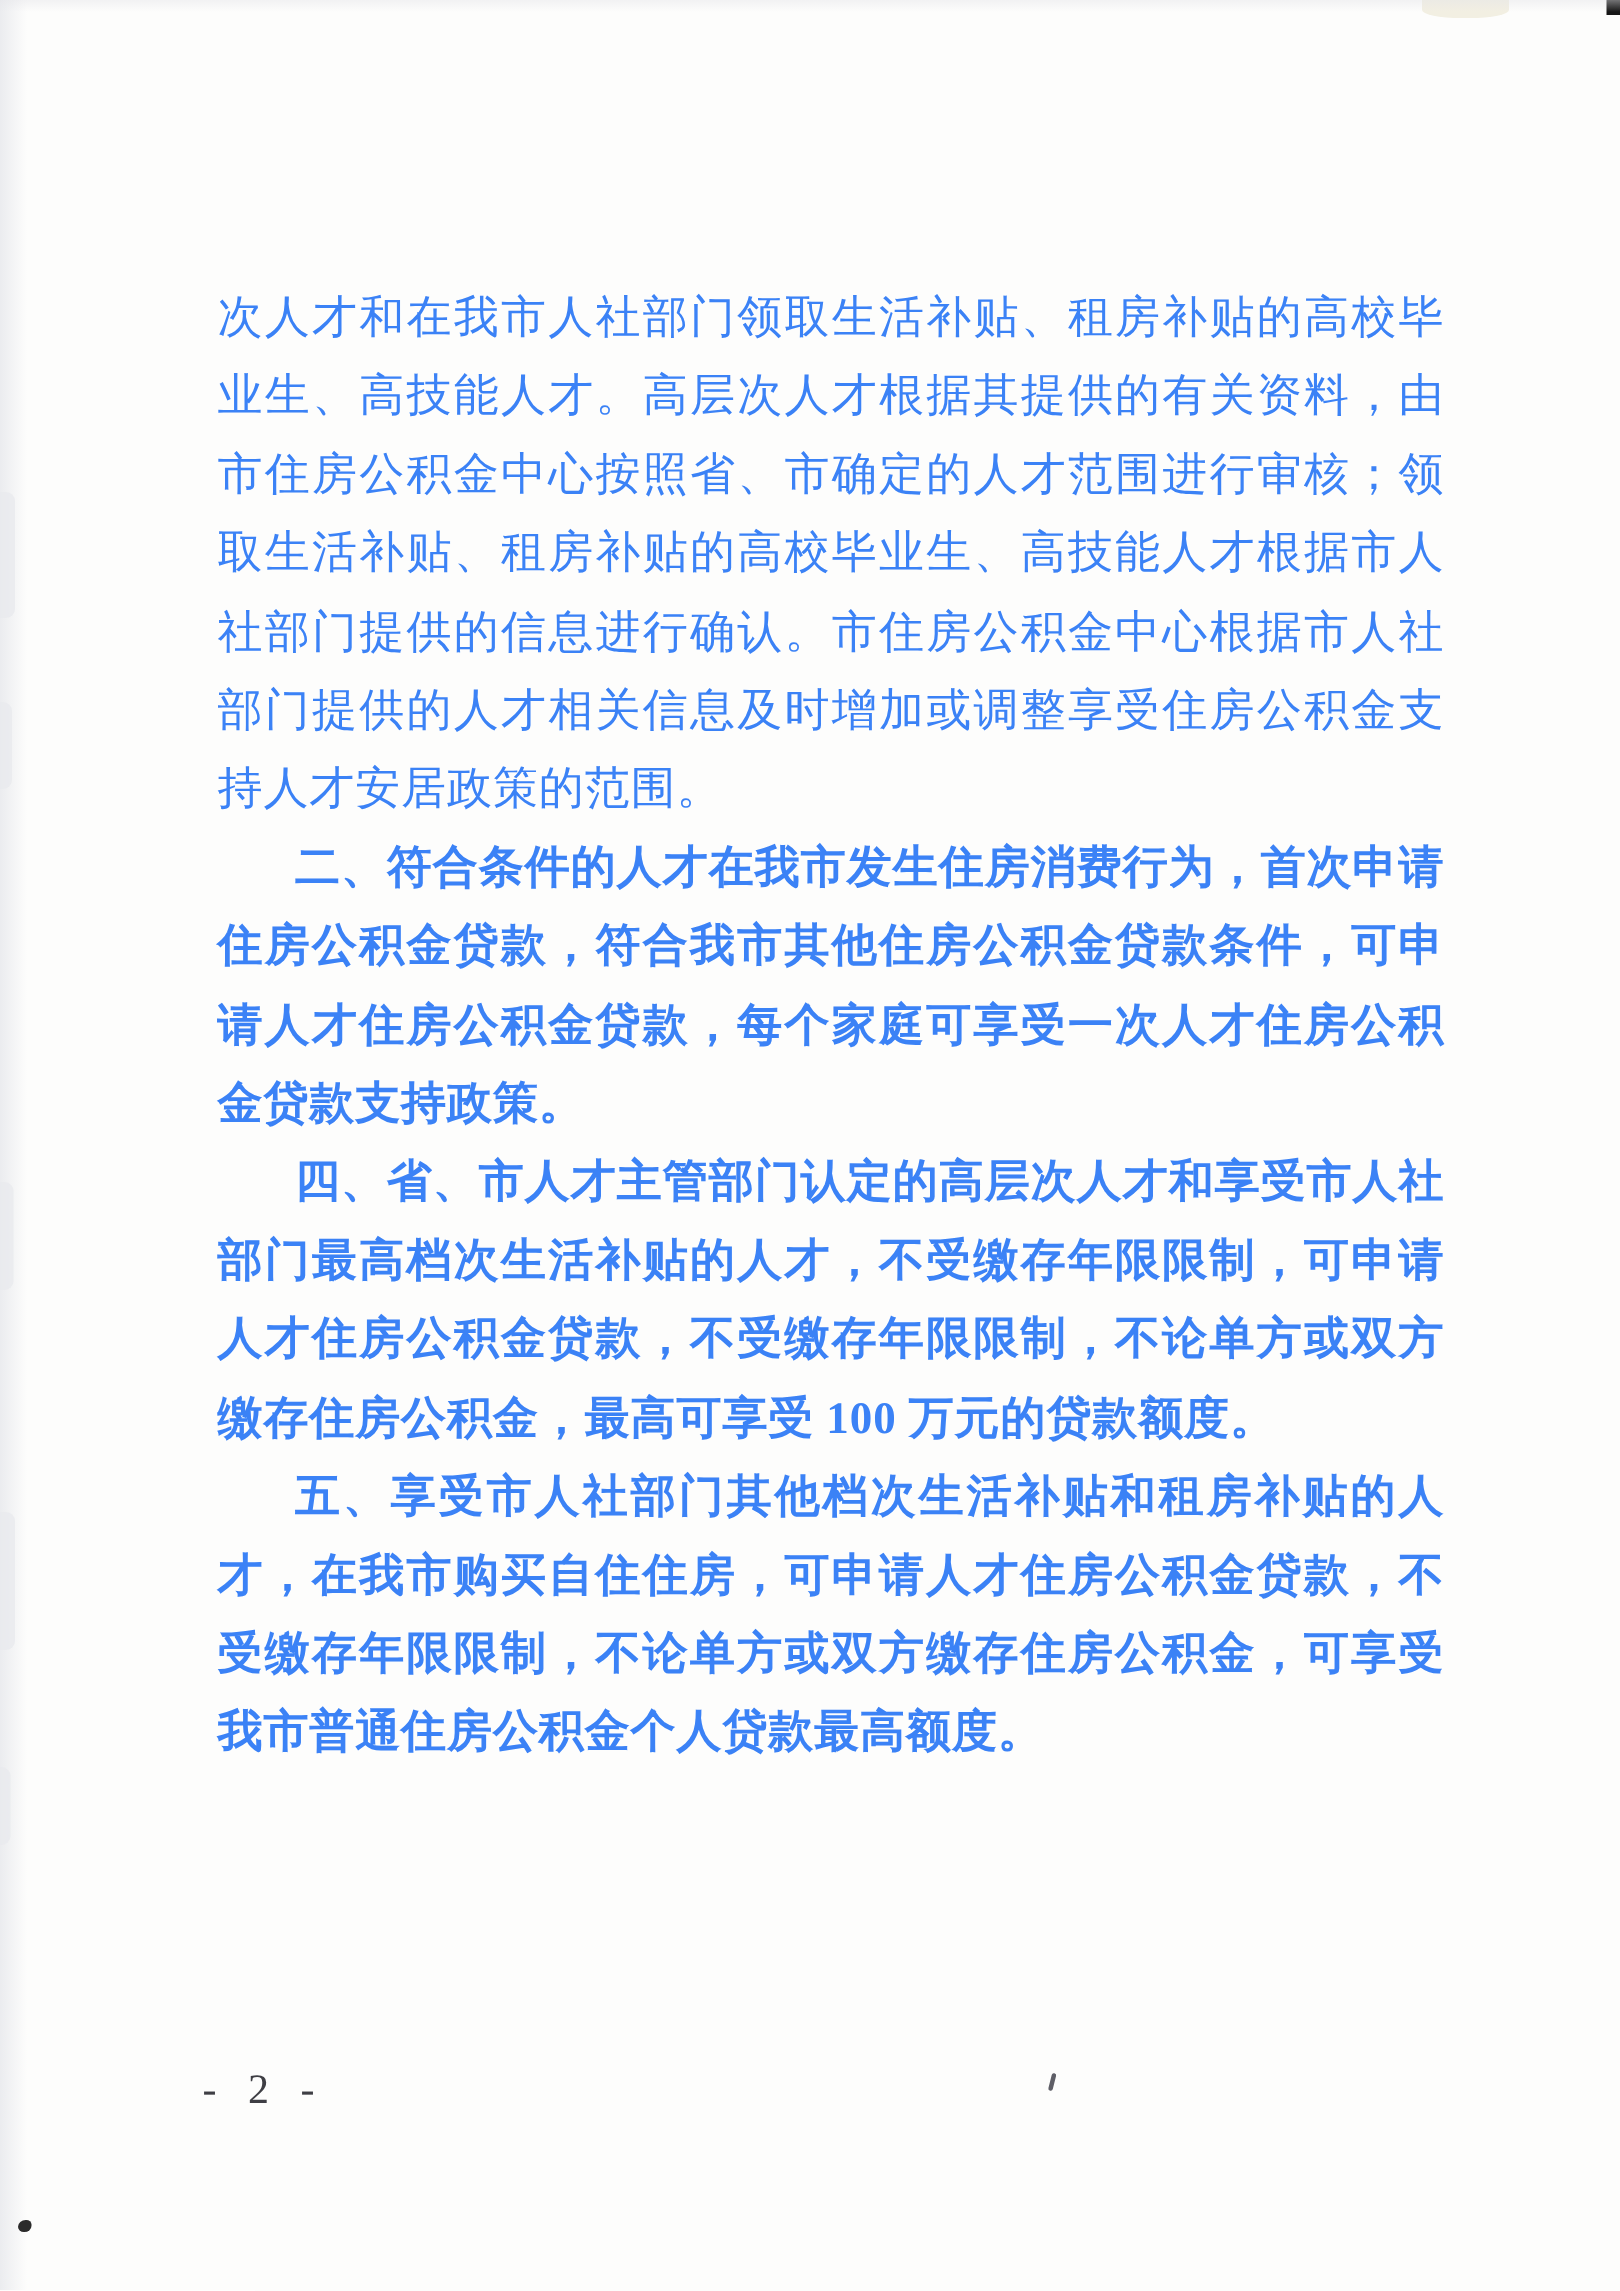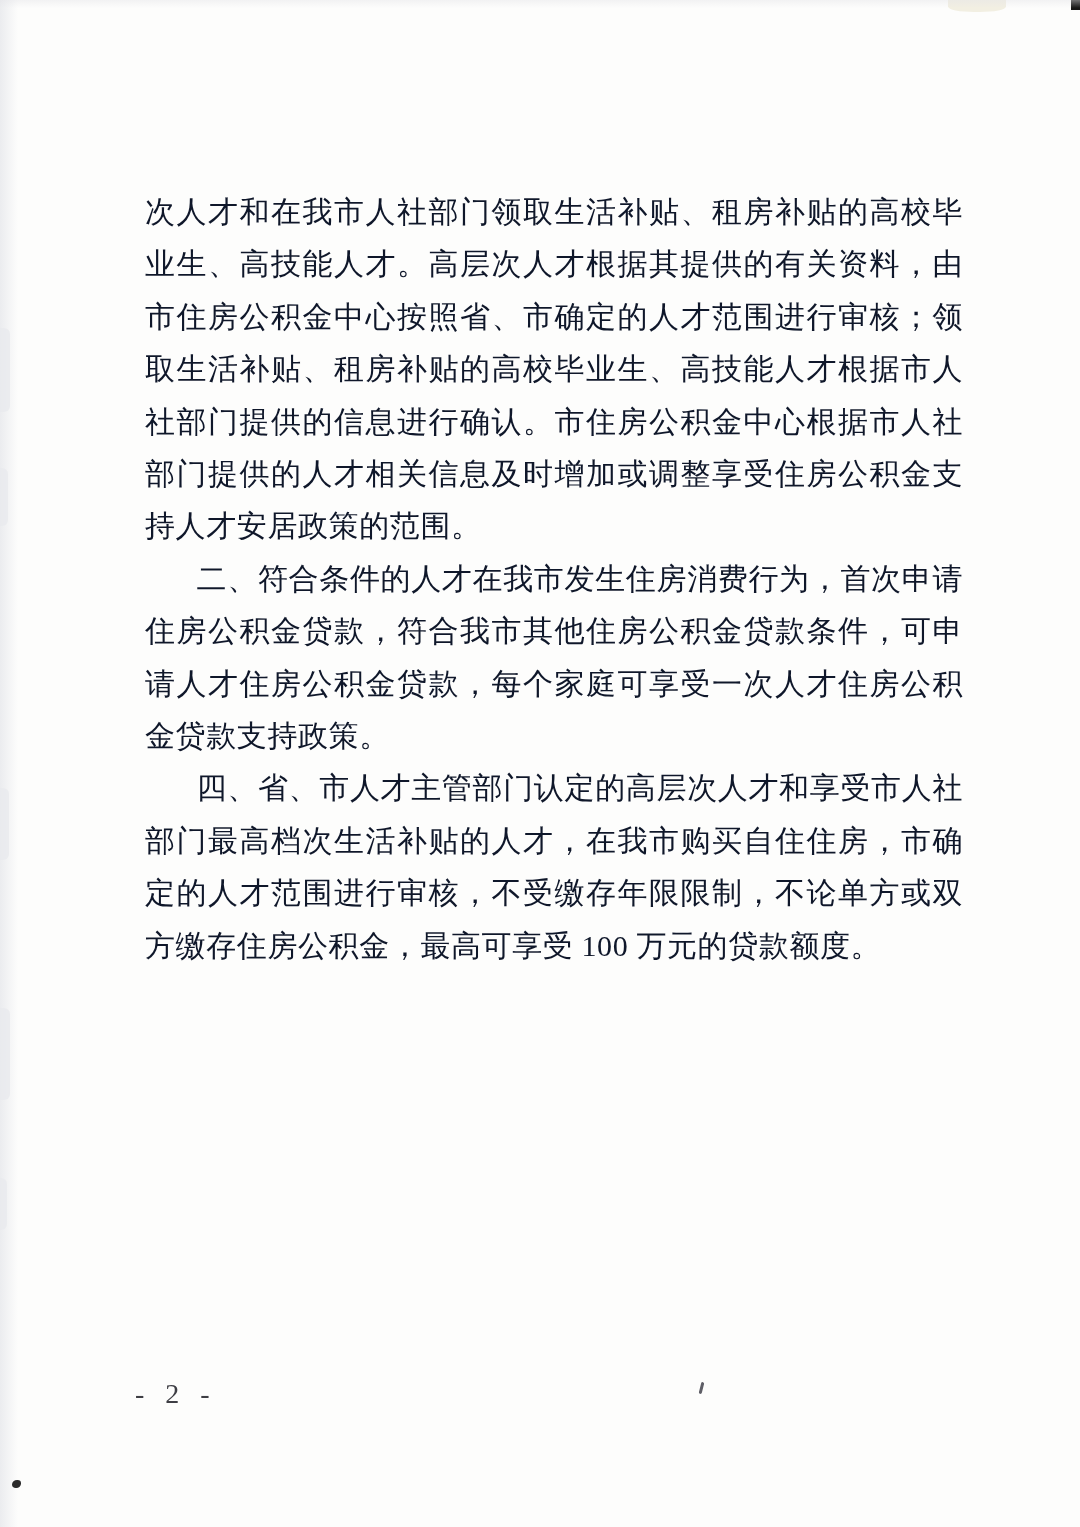--- a/index.html
+++ b/index.html
@@ -33,30 +33,31 @@
     pointer-events: none;
   }
   .body-text {
     position: absolute;
     left: 145px;
     top: 186px;
     width: 818px;
     font-size: 30px;
     line-height: 52.4px;
     letter-spacing: 0.6px;
-    color: #0f172a;
+    color: #3b82f6;
     text-align: justify;
     text-justify: inter-ideograph;
   }
   .body-text p {
     margin: 0;
     padding: 0;
   }
   .body-text p.indent {
     text-indent: 1.72em;
+    font-weight: bold;
   }
   .page-footer {
     position: absolute;
     left: 135px;
     top: 1378px;
     font-size: 28px;
     letter-spacing: 7px;
     color: #3e3e44;
   }
   
@@ -109,21 +110,22 @@
   .streak-5 { top: 1178px; width: 7px;  height: 52px; }
 </style>
 </head>
 <body>
 
 <div class="page">
 
   <div class="body-text">
     <p>次人才和在我市人社部门领取生活补贴、租房补贴的高校毕业生、高技能人才。高层次人才根据其提供的有关资料，由市住房公积金中心按照省、市确定的人才范围进行审核；领取生活补贴、租房补贴的高校毕业生、高技能人才根据市人社部门提供的信息进行确认。市住房公积金中心根据市人社部门提供的人才相关信息及时增加或调整享受住房公积金支持人才安居政策的范围。</p>
     <p class="indent">二、符合条件的人才在我市发生住房消费行为，首次申请住房公积金贷款，符合我市其他住房公积金贷款条件，可申请人才住房公积金贷款，每个家庭可享受一次人才住房公积金贷款支持政策。</p>
-    <p class="indent">四、省、市人才主管部门认定的高层次人才和享受市人社部门最高档次生活补贴的人才，在我市购买自住住房，市确定的人才范围进行审核，不受缴存年限限制，不论单方或双方缴存住房公积金，最高可享受 100 万元的贷款额度。</p>
+    <p class="indent">四、省、市人才主管部门认定的高层次人才和享受市人社部门最高档次生活补贴的人才，不受缴存年限限制，可申请人才住房公积金贷款，不受缴存年限限制，不论单方或双方缴存住房公积金，最高可享受 100 万元的贷款额度。</p>
+    <p class="indent">五、享受市人社部门其他档次生活补贴和租房补贴的人才，在我市购买自住住房，可申请人才住房公积金贷款，不受缴存年限限制，不论单方或双方缴存住房公积金，可享受我市普通住房公积金个人贷款最高额度。</p>
   </div>
 
   <div class="page-footer">- 2 -</div>
 
   <div class="artifact corner-speck"></div>
   <div class="artifact cream-patch"></div>
   <div class="artifact tick-mark"></div>
   <div class="artifact dot-speck"></div>
   <div class="artifact edge-streak streak-1"></div>
   <div class="artifact edge-streak streak-2"></div>

